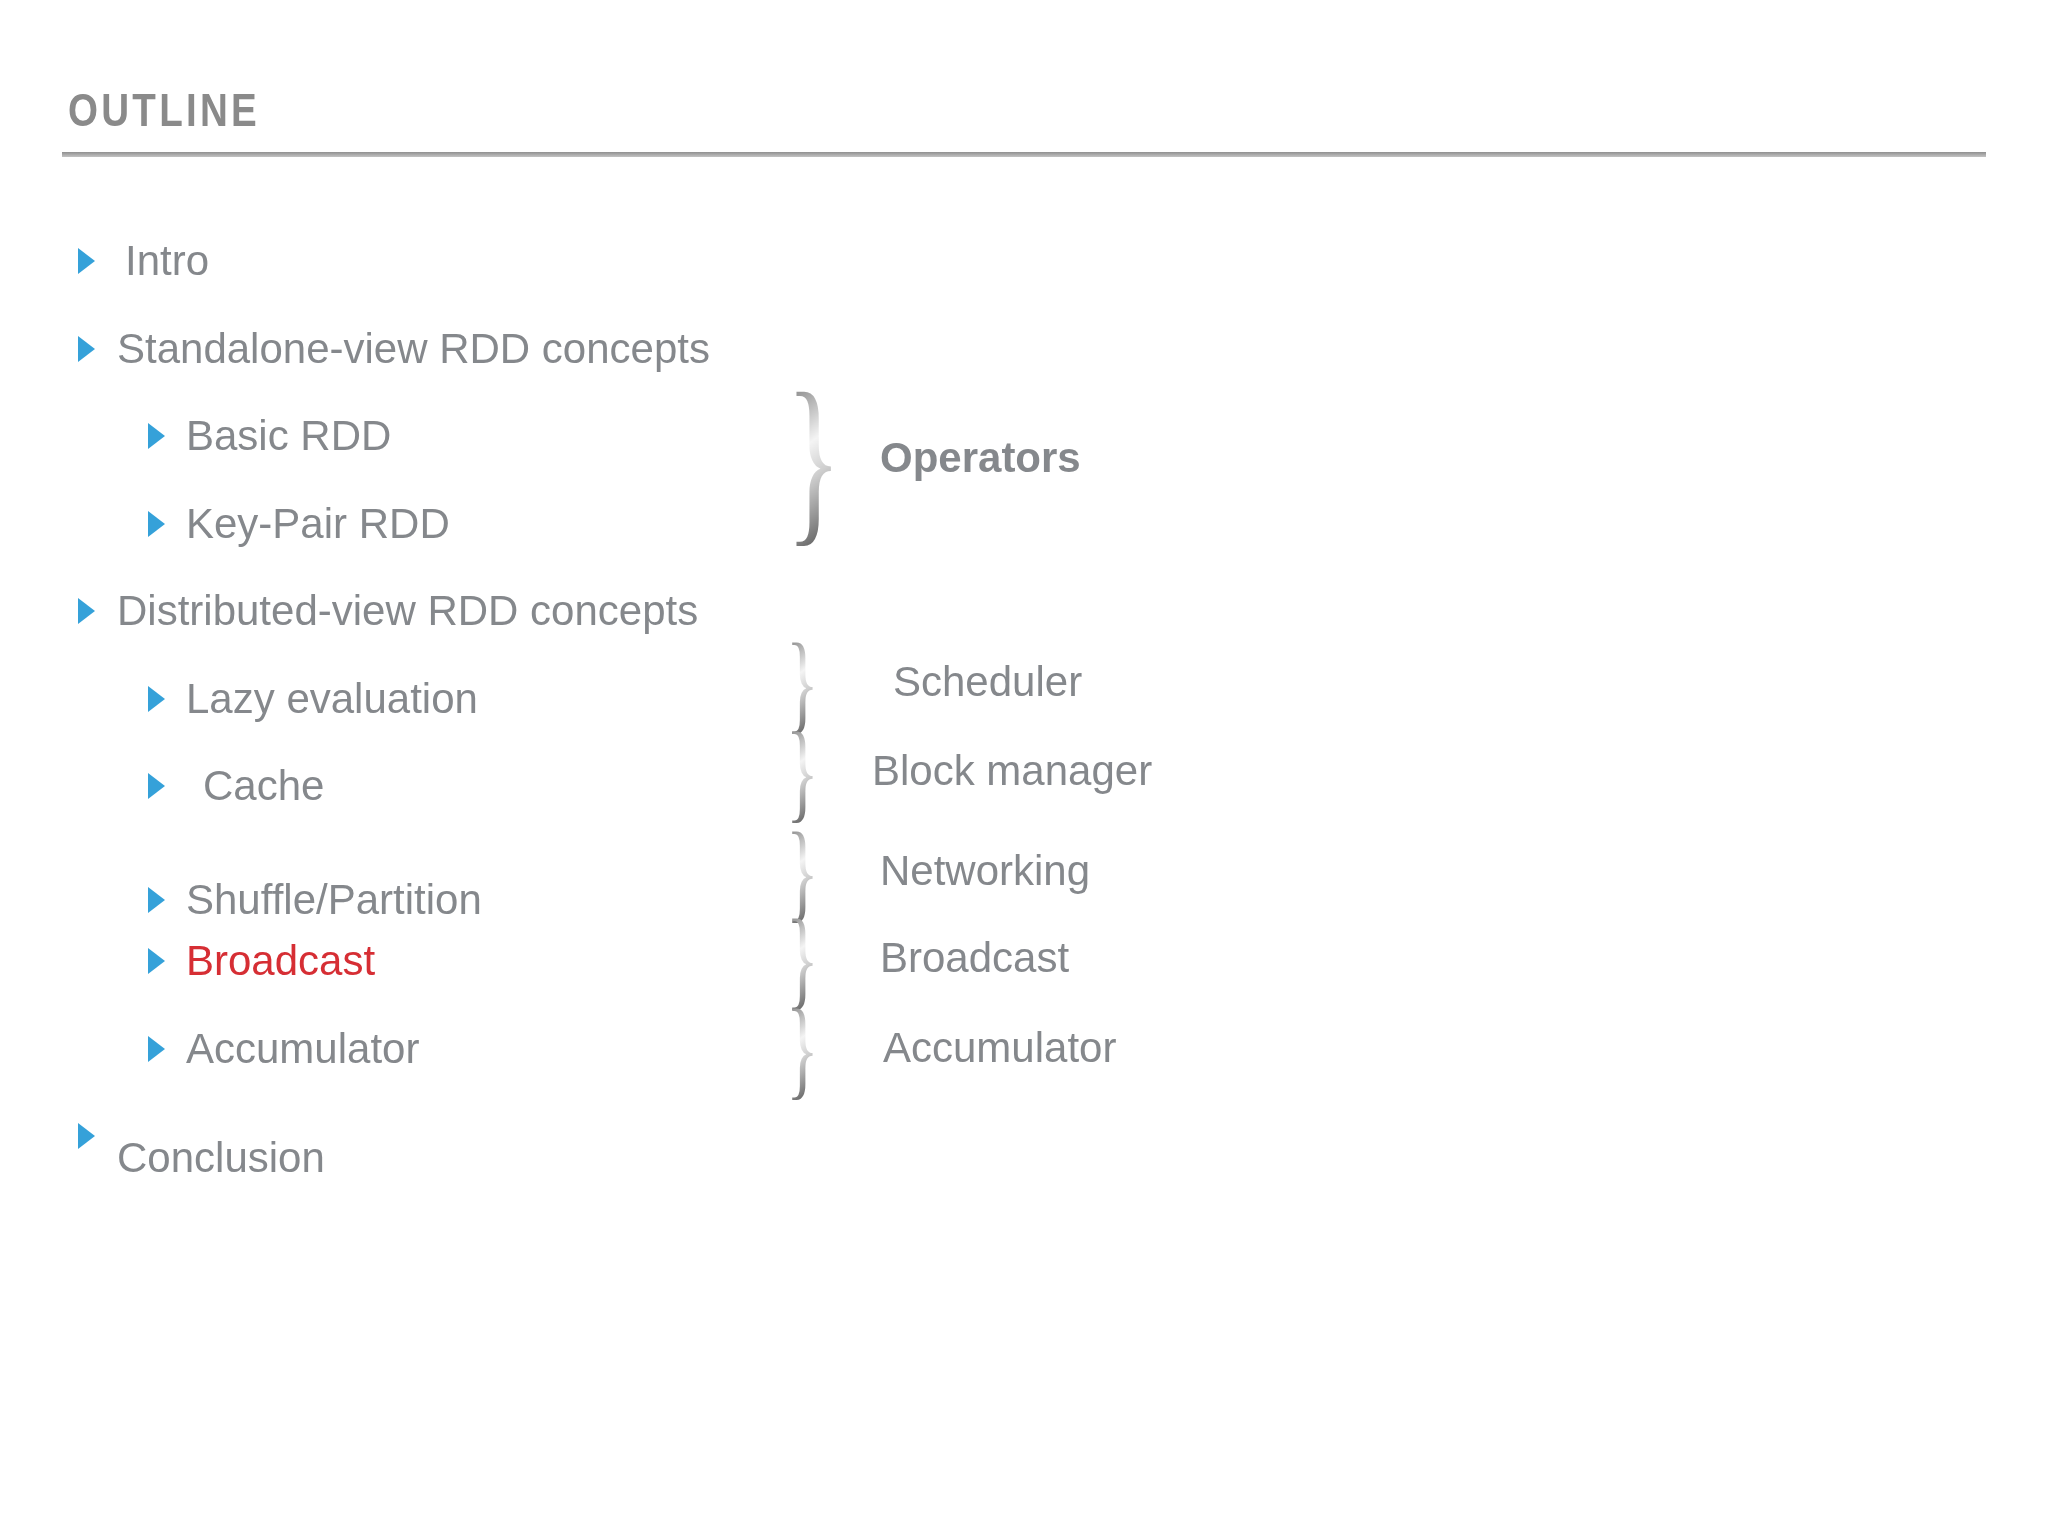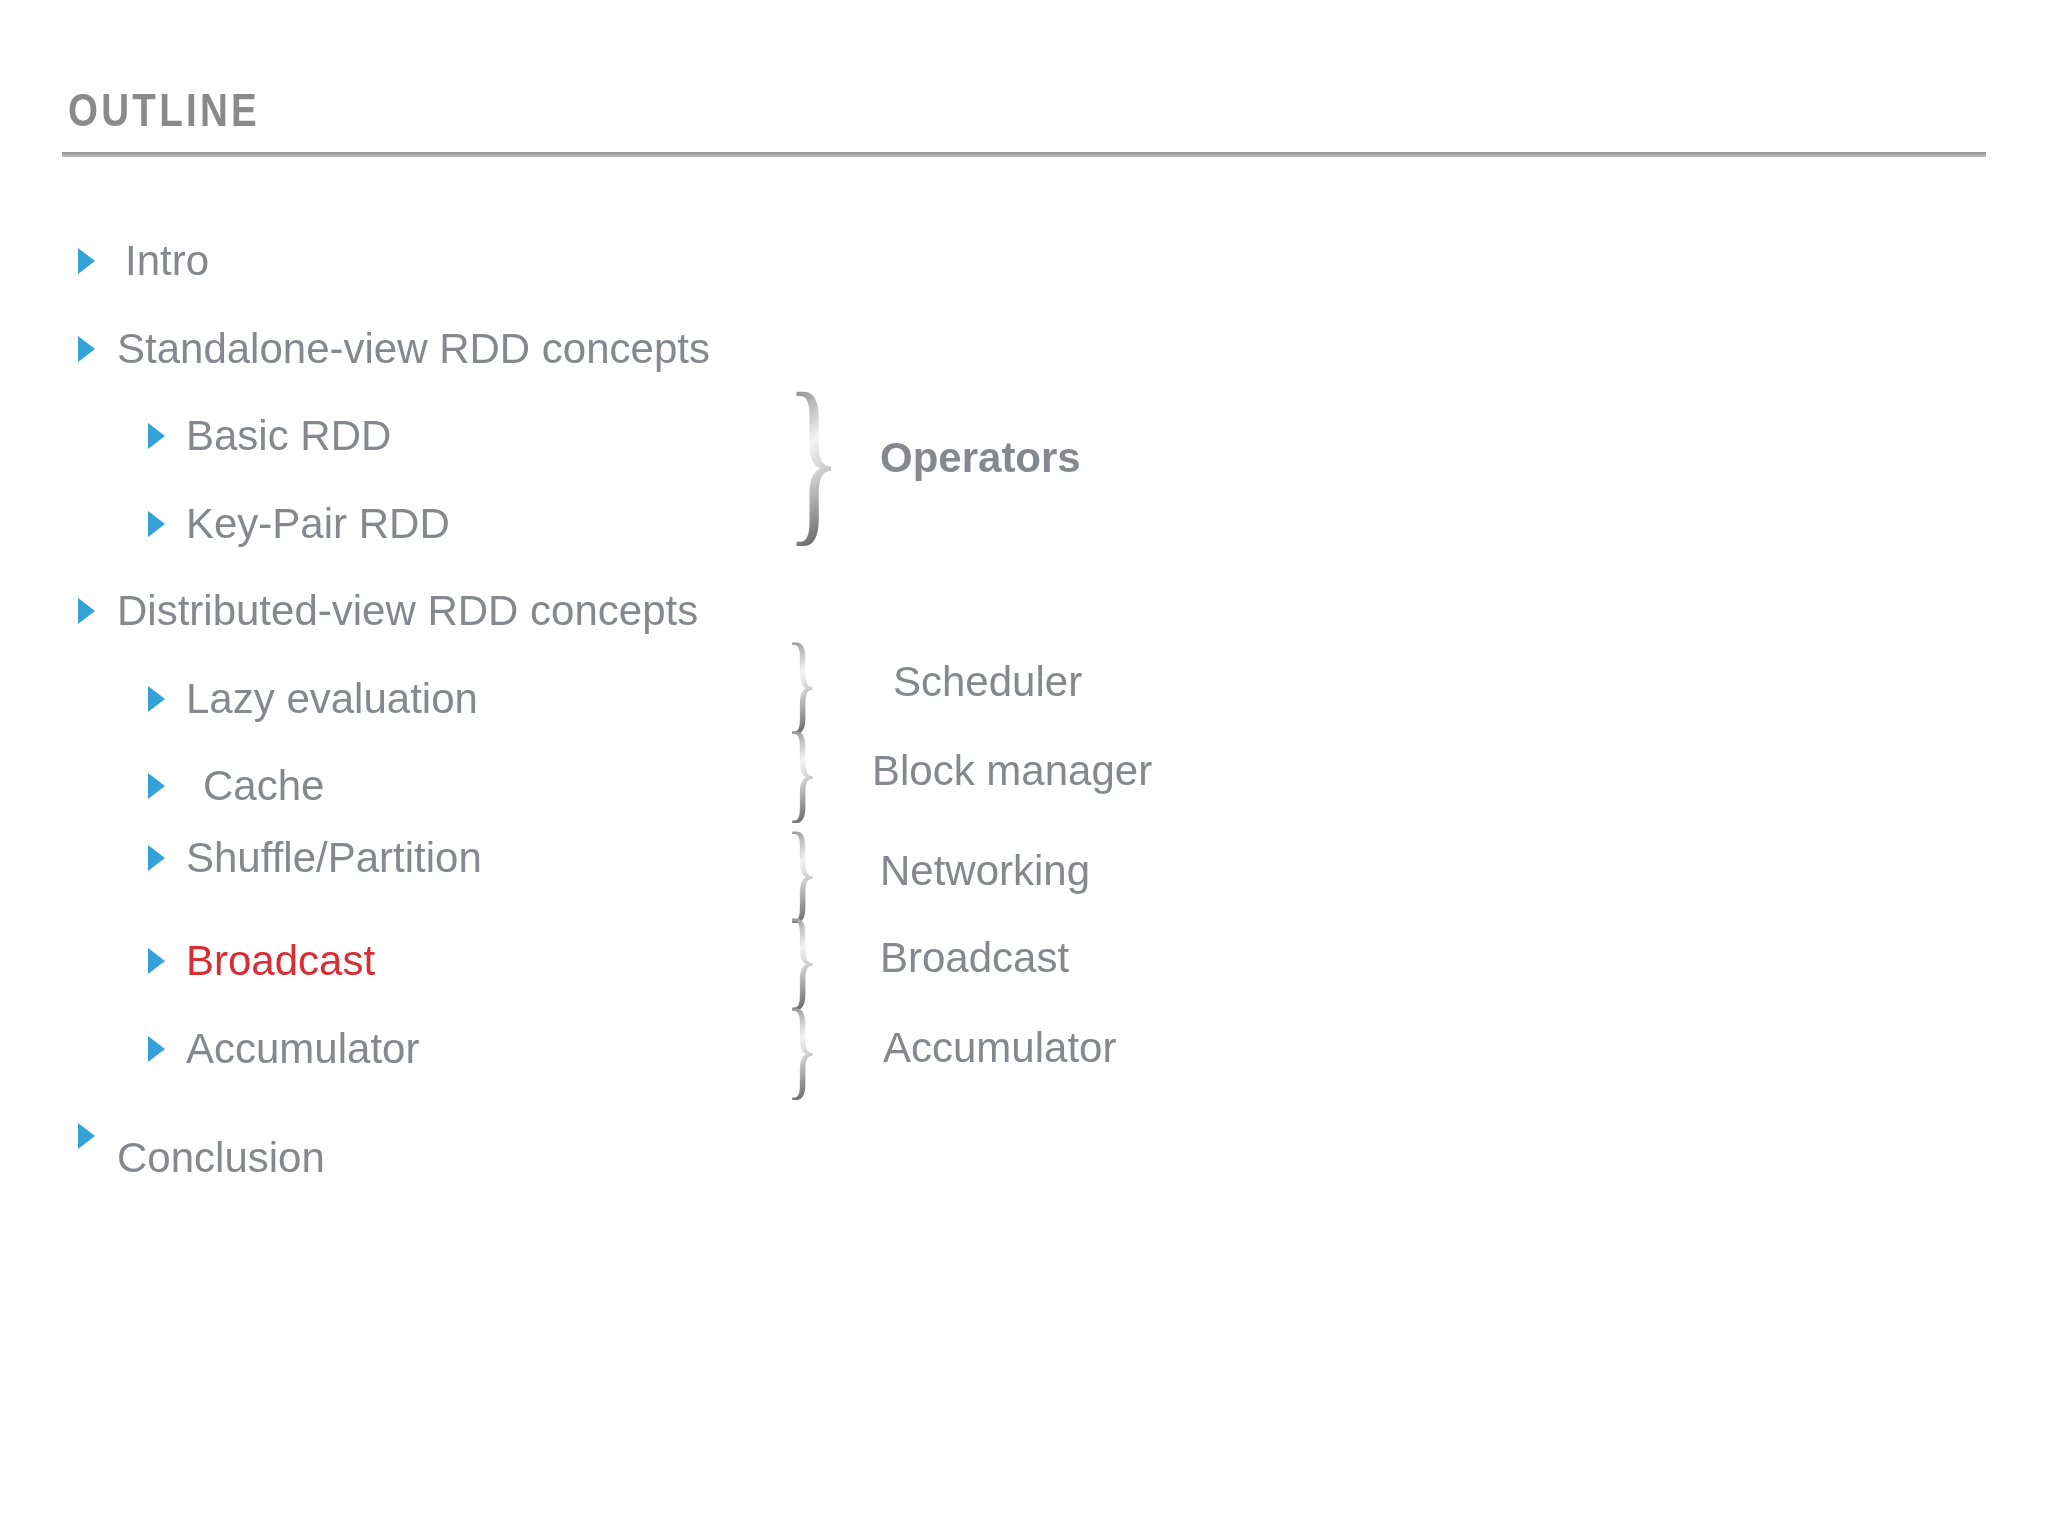--- a/index.html
+++ b/index.html
@@ -116,21 +116,21 @@
         <span class="label" style="left: 117px;">Distributed-view RDD concepts</span>
       </div>
       <div class="row" style="top: 659.5px;">
         <span class="bullet" style="left: 148px;"></span>
         <span class="label" style="left: 186px;">Lazy evaluation</span>
       </div>
       <div class="row" style="top: 747px;">
         <span class="bullet" style="left: 148px;"></span>
         <span class="label" style="left: 203px;">Cache</span>
       </div>
-      <div class="row" style="top: 819px;">
+      <div class="row" style="top: 861px;">
         <span class="bullet" style="left: 148px;"></span>
         <span class="label" style="left: 186px;">Shuffle/Partition</span>
       </div>
       <div class="row" style="top: 922px;">
         <span class="bullet" style="left: 148px;"></span>
         <span class="label em" style="left: 186px;">Broadcast</span>
       </div>
       <div class="row" style="top: 1009.5px;">
         <span class="bullet" style="left: 148px;"></span>
         <span class="label" style="left: 186px;">Accumulator</span>

